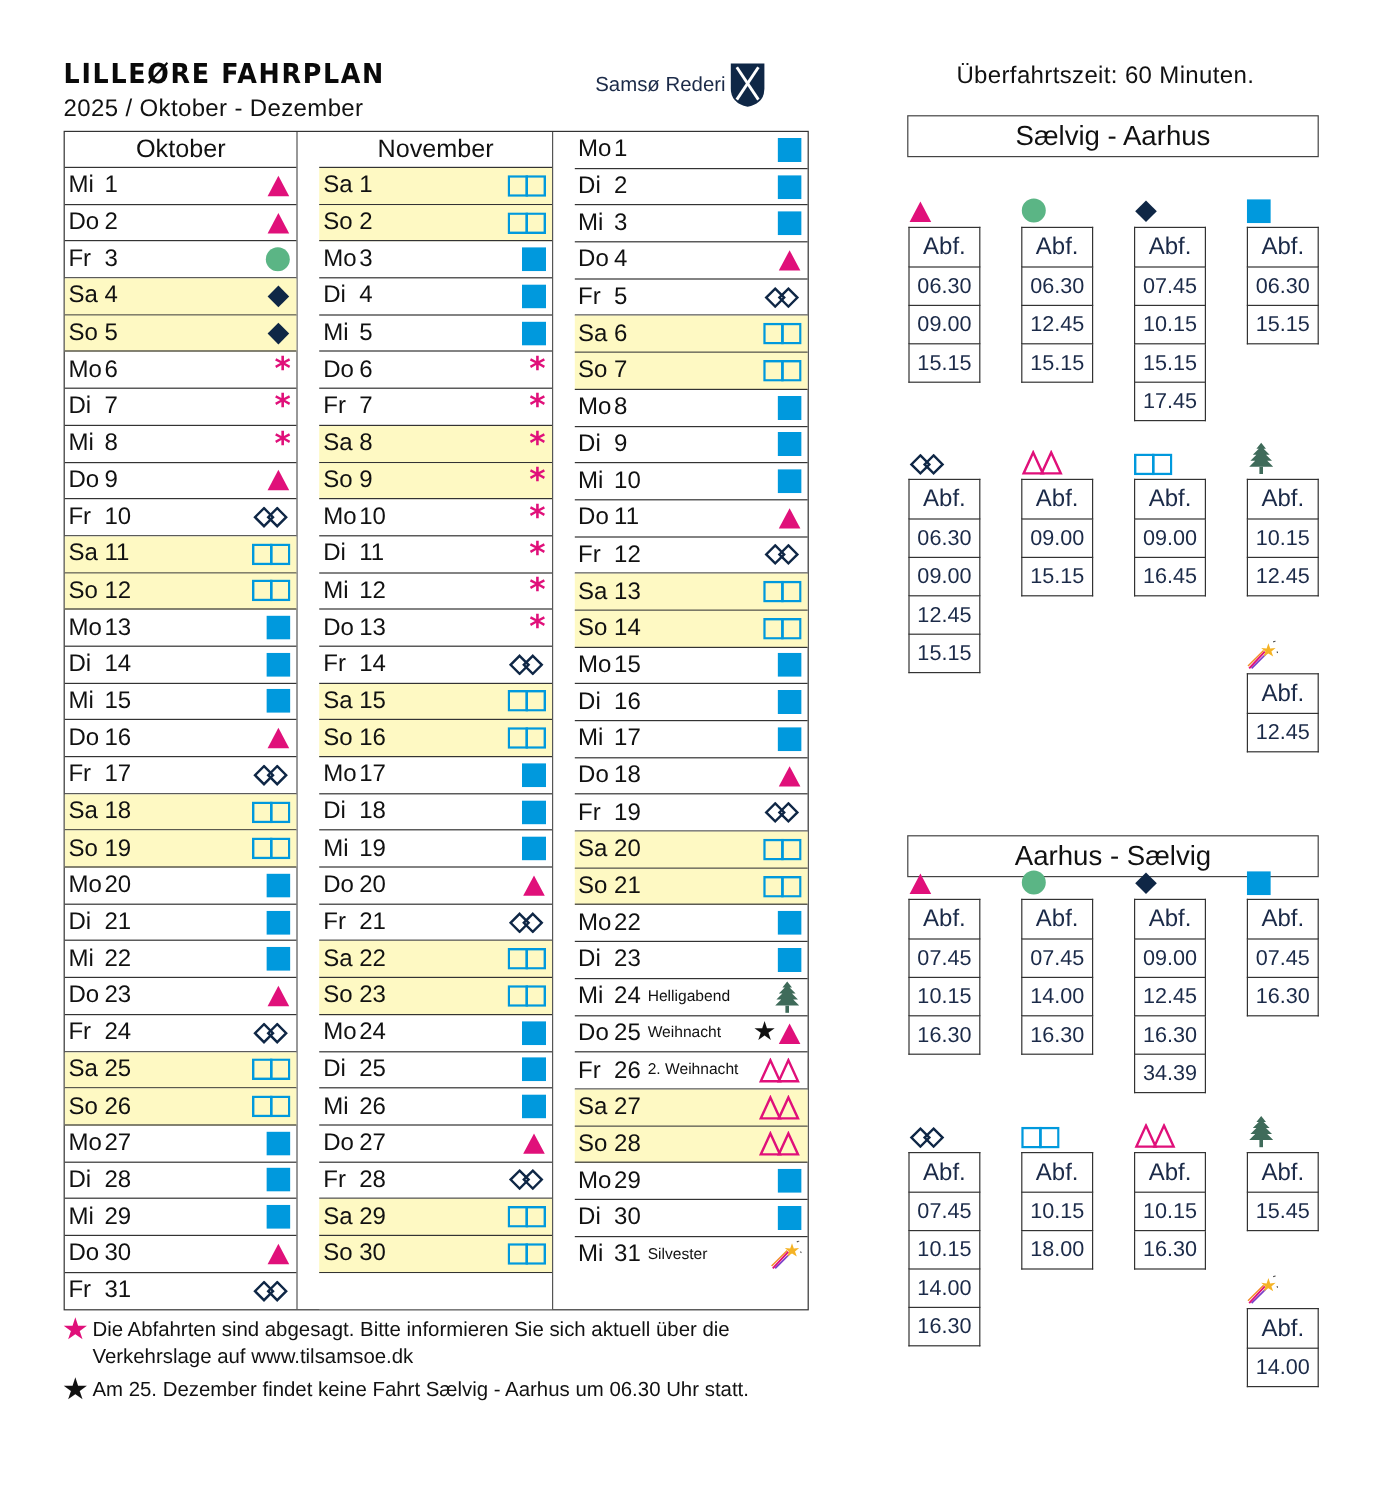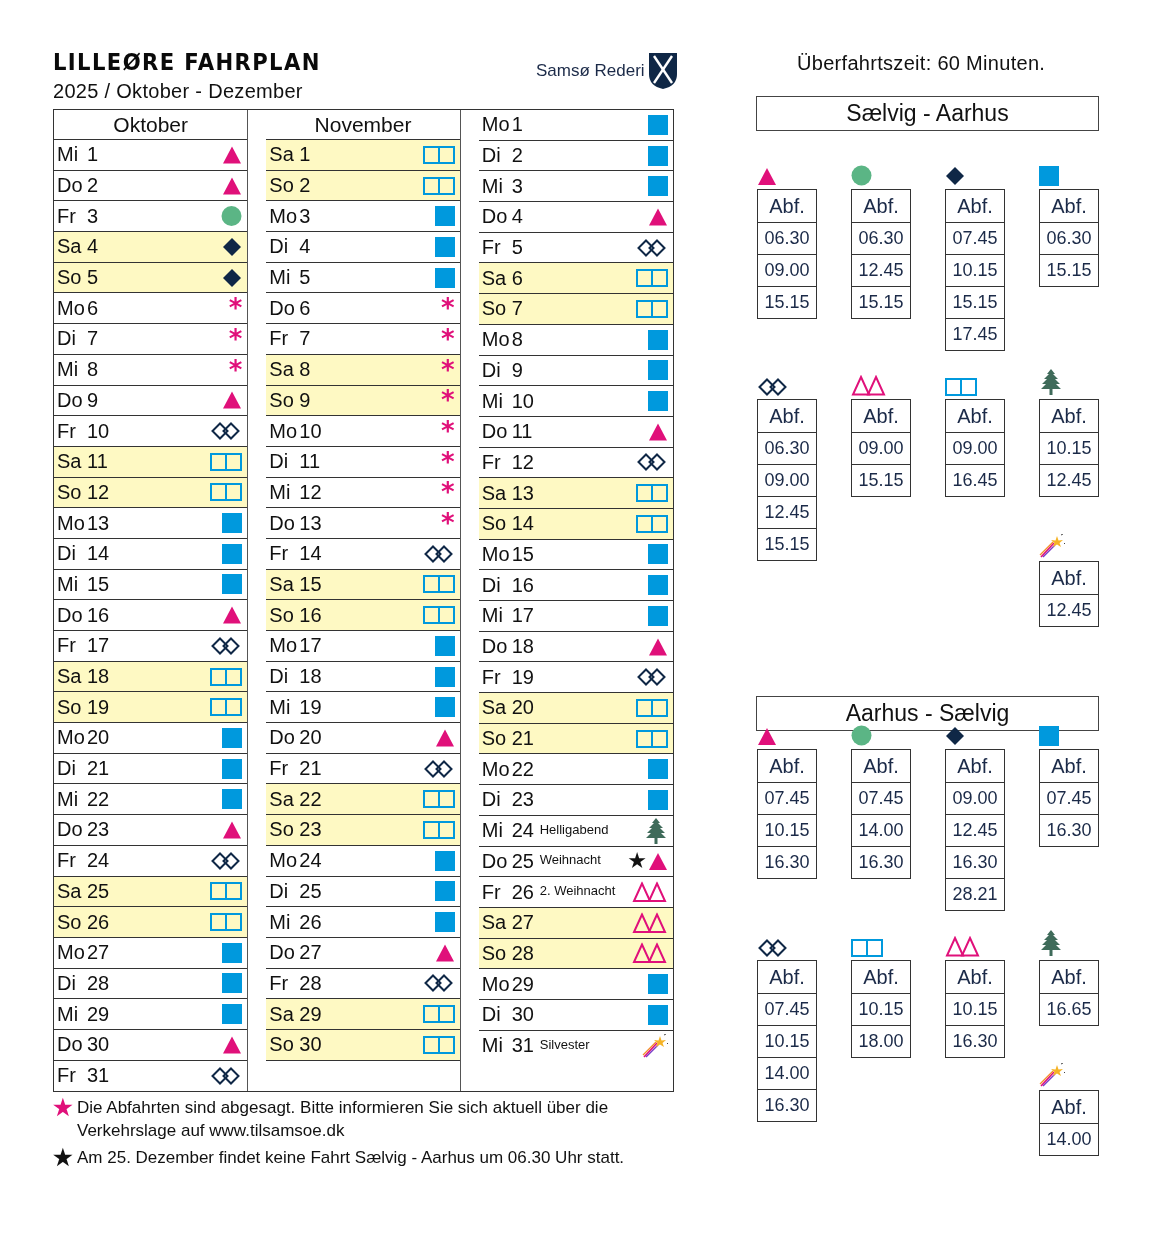--- a/index.html
+++ b/index.html
@@ -1,21 +1,21 @@
 <!DOCTYPE html>
 <html><head>
 <meta charset="utf-8">
 <style>
   * { box-sizing: border-box; margin: 0; padding: 0; }
   html, body { width: 1152px; height: 1240px; background: #ffffff; }
   body { position: relative; font-family: "Liberation Sans", sans-serif; color: #111; overflow: hidden; }
 
   .title { position: absolute; left: 53px; top: 49px; font-family: "DejaVu Sans", sans-serif; font-weight: bold; font-size: 23px; letter-spacing: 1.5px; transform: scaleX(0.92); transform-origin: left; color: #0a0a0a; }
   .subtitle { position: absolute; left: 53px; top: 80px; font-size: 20px; color: #111; letter-spacing: 0.3px; }
-  .logo { position: absolute; left: 496px; top: 52px; display: flex; align-items: center; gap: 3px; margin-left: 40px; }
+  .logo { position: absolute; left: 496px; top: 52px; display: flex; align-items: center; gap: 3px; }
   .logo-text { font-size: 17px; color: #1b2a48; }
   .crossing-time { position: absolute; left: 797px; top: 52px; font-size: 20px; color: #111; letter-spacing: 0.3px; }
 
   
   .calendar { position: absolute; left: 53px; top: 109px; width: 621px; border: 1.5px solid #333; display: flex; gap: 18px; }
   .month-col { width: 207px; border-right: 1.5px solid #555; }
   .month-col:last-child { border-right: none; }
   .month-head { height: 30px; border-bottom: 1.5px solid #333; text-align: center; font-size: 21px; line-height: 30px; color: #111; }
   .day-row { position: relative; height: 30.7px; border-bottom: 1.5px solid #333; display: flex; align-items: center; padding-left: 3px; font-size: 20px; }
   .day-row:last-child { border-bottom: none; }
@@ -1197,21 +1197,21 @@
           <tr>
             <td>09.00</td>
           </tr>
           <tr>
             <td>12.45</td>
           </tr>
           <tr>
             <td>16.30</td>
           </tr>
           <tr>
-            <td>28.21</td>
+            <td>34.39</td>
           </tr>
         </tbody>
       </table>
     </div>
     <div class="sched" style="left: 1039px; top: 725px;">
       <div class="sym-head">
         <svg width="20" height="20" viewBox="0 0 20 20">
           <rect x="0" y="0" width="20" height="20" fill="#0099dd"></rect>
         </svg>
       </div>
@@ -1304,21 +1304,21 @@
           <path d="M12 1 L16 6 L14 6 L19 11 L16 11 L21 16 L17 16 L22 21 L2 21 L7 16 L3 16 L8 11 L5 11 L10 6 L8 6 Z" fill="#3f6b5a"></path>
           <rect x="10.5" y="21" width="3" height="6" fill="#3f6b5a"></rect>
         </svg>
       </div>
       <table>
         <tbody>
           <tr>
             <td class="abf">Abf.</td>
           </tr>
           <tr>
-            <td>16.65</td>
+            <td>15.45</td>
           </tr>
         </tbody>
       </table>
     </div>
     <div class="sched" style="left: 1039px; top: 1066px;">
       <div class="sym-head">
         <svg width="26" height="24" viewBox="0 0 26 24">
           <line x1="2" y1="23" x2="15" y2="9" stroke="#e0107a" stroke-width="1.6"></line>
           <line x1="4" y1="23" x2="16" y2="11" stroke="#7a3cc8" stroke-width="1.4"></line>
           <line x1="1" y1="21" x2="14" y2="8" stroke="#f28c28" stroke-width="1.2"></line>

